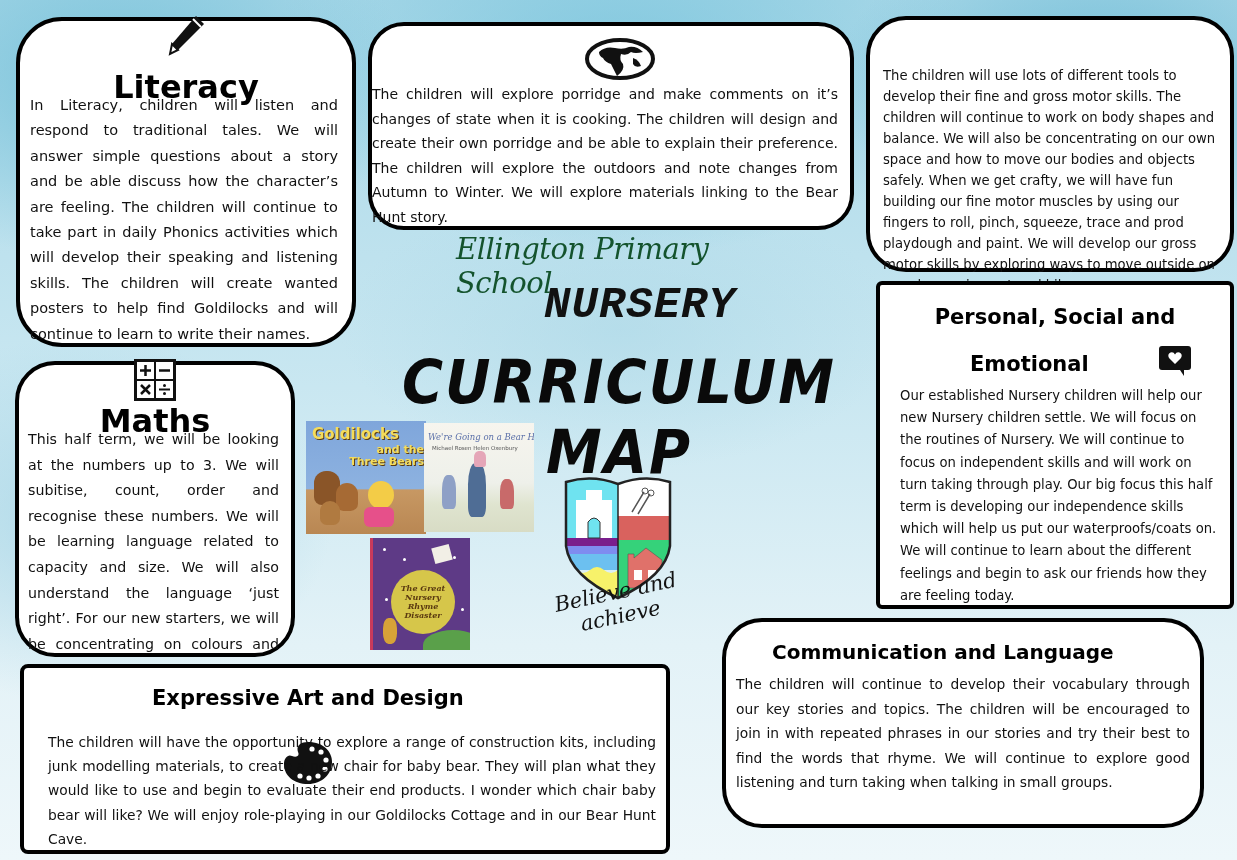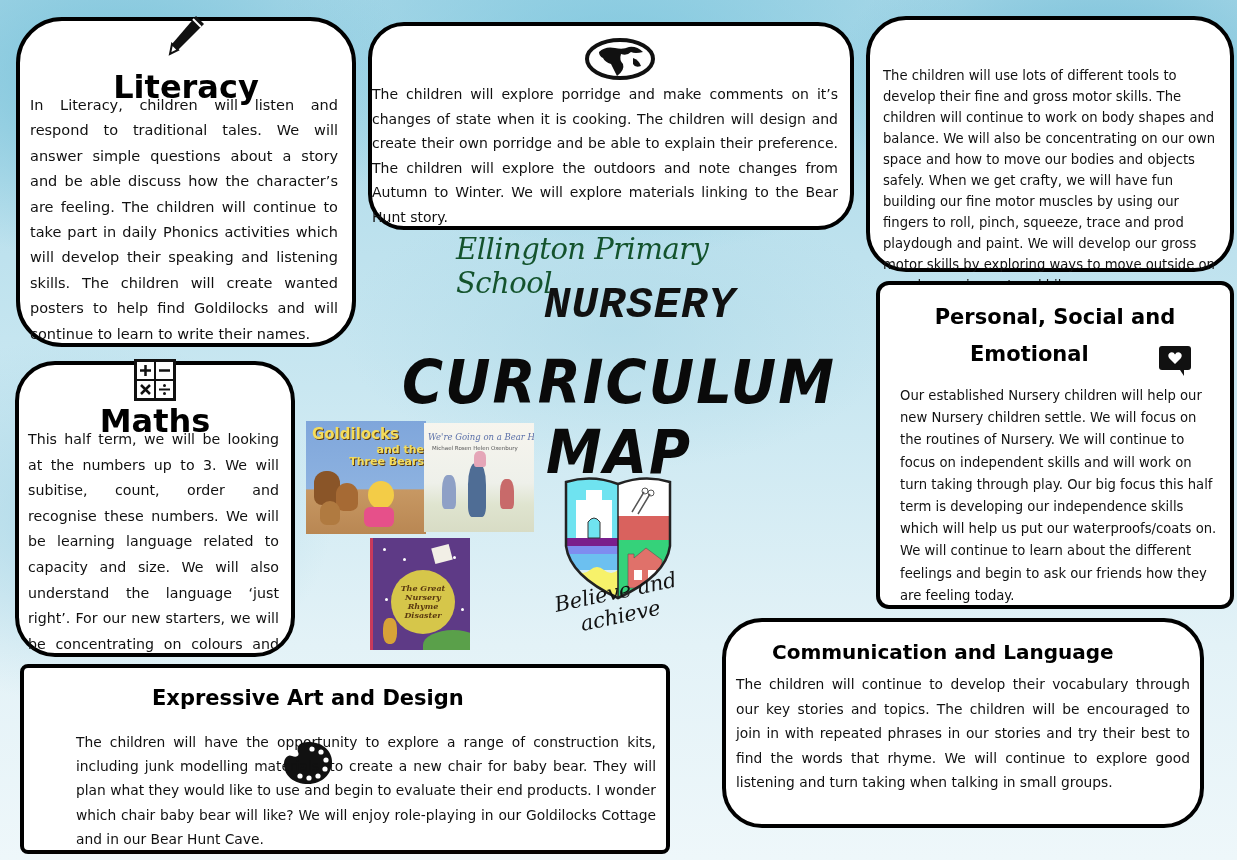--- a/index.html
+++ b/index.html
@@ -37,35 +37,35 @@
   #utw { left: 368px; top: 22px; width: 486px; height: 208px; border-radius: 36px; }
   #utw .title { font-size: 23px; justify-content: flex-start; padding: 12px 0 0 18px; height: 38px; gap: 16px; }
   #utw .body-text { position: absolute; left: 0; right: 12px; top: 56px; font-size: 14px; line-height: 24.6px; }
 
   
   #phys { left: 866px; top: 16px; width: 368px; height: 256px; border-radius: 40px; }
   #phys .title { font-size: 20px; justify-content: flex-start; padding: 18px 0 0 22px; height: 28px; gap: 14px; }
   #phys .body-text { position: absolute; left: 13px; right: 8px; top: 45px; font-size: 13.2px; line-height: 21px; text-align: left; }
 
   
-  #pse { left: 876px; top: 281px; width: 358px; height: 328px; border-radius: 13px; }
+  #pse { left: 876px; top: 281px; width: 358px; height: 328px; border-radius: 6px; }
   #pse .title1 { position: absolute; left: 0; right: 0; top: 20px; font-size: 21px; text-align: center; font-family: "DejaVu Sans", sans-serif; font-weight: bold; }
-  #pse .title2 { position: absolute; left: 90px; top: 57px; font-size: 21px; font-family: "DejaVu Sans", sans-serif; font-weight: bold; }
+  #pse .title2 { position: absolute; left: 90px; top: 67px; font-size: 21px; font-family: "DejaVu Sans", sans-serif; font-weight: bold; }
   #pse .heart { position: absolute; left: 278px; top: 60px; }
   #pse .body-text { position: absolute; left: 20px; right: 10px; top: 100px; font-size: 13.2px; line-height: 22.2px; text-align: left; }
 
   
   #maths { left: 15px; top: 361px; width: 280px; height: 296px; border-radius: 40px; }
   #maths .title { font-size: 32px; padding-top: 8px; height: 52px; gap: 0; }
   #maths .body-text { position: absolute; left: 9px; right: 12px; top: 62px; font-size: 14.2px; line-height: 25.6px; }
 
   
   #ead { left: 20px; top: 664px; width: 650px; height: 190px; border-radius: 8px; }
   #ead .title { position: absolute; left: 128px; top: 18px; font-size: 21px; gap: 30px; }
-  #ead .body-text { position: absolute; left: 24px; right: 10px; top: 62px; font-size: 13.8px; line-height: 24.2px; margin-left: 28px; }
+  #ead .body-text { position: absolute; left: 24px; right: 10px; top: 62px; font-size: 13.8px; line-height: 24.2px; }
 
   
   #cl { left: 722px; top: 618px; width: 482px; height: 210px; border-radius: 40px; }
   #cl .title { position: absolute; left: 46px; top: 18px; font-size: 20px; }
   #cl .body-text { position: absolute; left: 10px; right: 10px; top: 50px; font-size: 13.8px; line-height: 24.6px; }
 
   
   #school-name {
     position: absolute; left: 456px; top: 232px; width: 320px; 
     font-family: "DejaVu Serif", serif; font-style: italic; font-size: 29px; color: #14532d;

